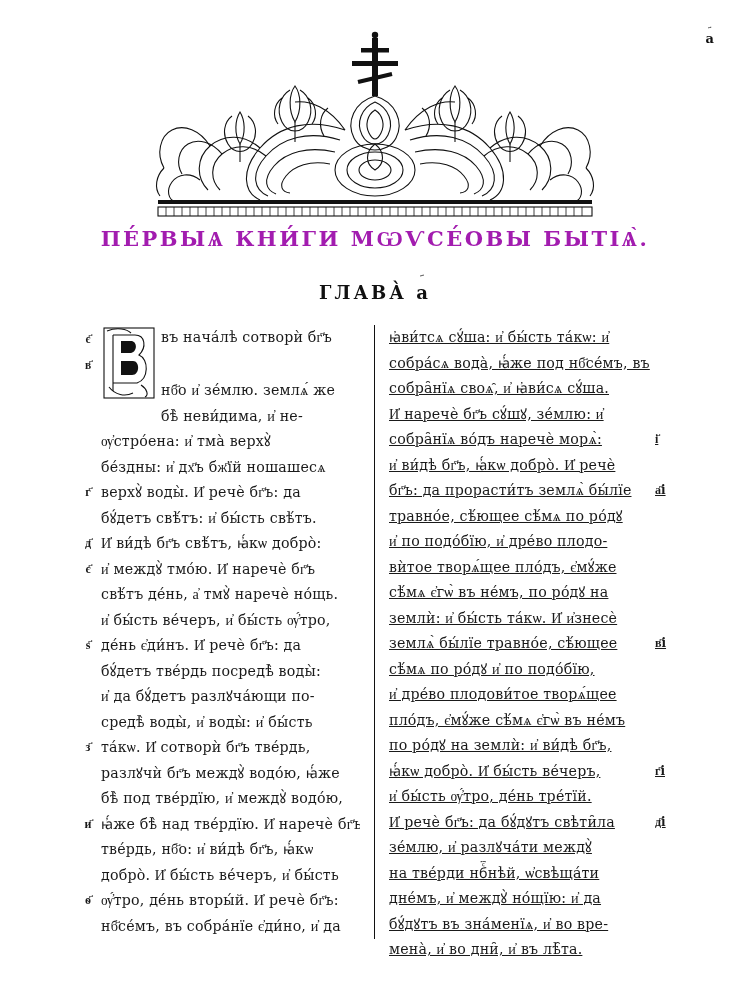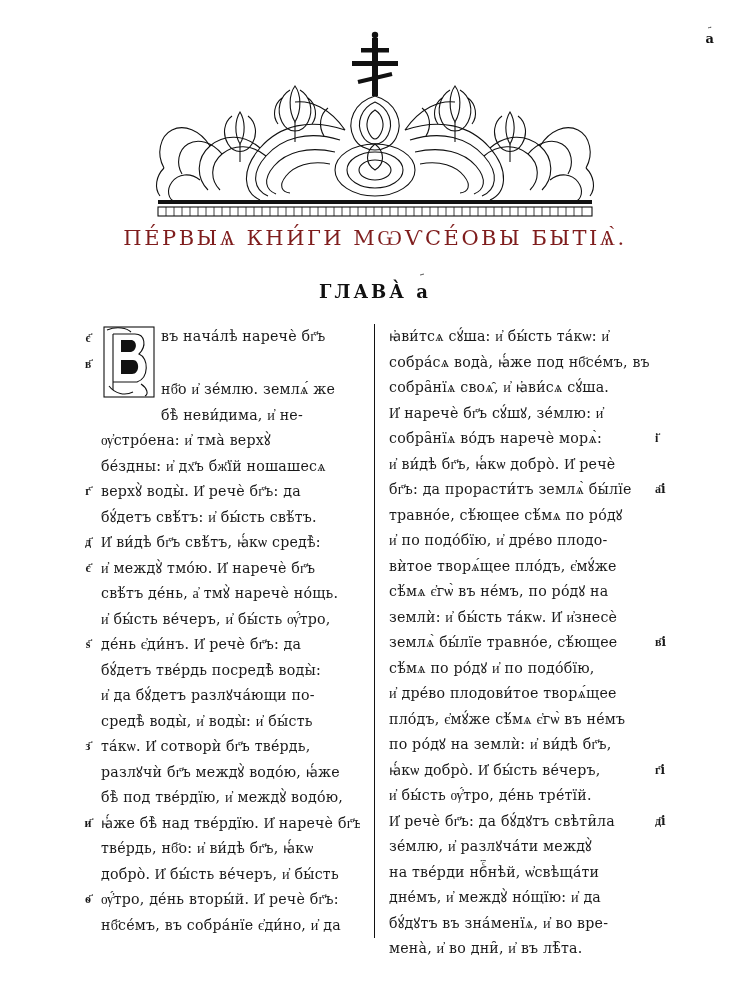--- a/index.html
+++ b/index.html
@@ -46,24 +46,24 @@
     height: 190px;
     position: relative;
   }
   .headpiece svg {
     display: block;
   }
   .book-title {
     text-align: center;
     font-family: "DejaVu Serif", serif;
     font-size: 21px;
-    font-weight: normal;
+    font-weight: bold;
     letter-spacing: 2.5px;
     margin-top: 6px;
-    color: #7f1d1d;
+    color: #a21caf;
   }
   .chapter-title {
     text-align: center;
     font-family: "DejaVu Serif", serif;
     font-size: 18px;
     font-weight: bold;
     letter-spacing: 3px;
     margin-top: 30px;
     color: #111;
   }
@@ -92,20 +92,21 @@
     width: 300px;
     box-sizing: border-box;
     position: relative;
   }
   .col-left {
     padding-right: 14px;
     border-right: 1px solid #111;
   }
   .col-right {
     padding-left: 14px;
+    text-decoration: underline;
   }
   .verse-row {
     display: flex;
     flex-direction: row;
     align-items: flex-start;
     min-height: 25.5px;
   }
   .col-left .vnum {
     width: 26px;
     flex: 0 0 26px;
@@ -276,21 +277,21 @@
               <rect x="3" y="3" width="50" height="70"></rect>
               <path d="M12 10 L12 66 M12 10 L34 10 C44 10 46 22 38 30 C48 34 48 54 36 58 L12 58"></path>
               <path d="M20 16 L30 16 C36 16 37 26 30 28 L20 28 Z" fill="#111" stroke="none"></path>
               <path d="M20 36 L32 36 C39 36 39 50 31 50 L20 50 Z" fill="#111" stroke="none"></path>
               <path d="M8 62 C14 70 24 72 32 68"></path>
               <path d="M40 60 C46 64 48 70 44 72"></path>
               <path d="M6 6 C16 2 26 4 30 8"></path>
             </g>
           </svg>
         </div>
-        <div class="vtext indent-1">въ нача́лѣ наречѐ бг҃ъ</div>
+        <div class="vtext indent-1">въ нача́лѣ сотворѝ бг҃ъ</div>
       </div>
 
       <div class="verse-row">
         <div class="vnum"></div>
         <div class="vtext indent-1">нб҃о и҆ зе́млю. землѧ́ же</div>
       </div>
       <div class="verse-row">
         <div class="vnum"></div>
         <div class="vtext indent-1">бѣ̀ неви́дима, и҆ не-</div>
       </div>
@@ -305,21 +306,21 @@
       <div class="verse-row">
         <div class="vnum">г҃</div>
         <div class="vtext">верхꙋ̀ воды̀. И҆ речѐ бг҃ъ: да</div>
       </div>
       <div class="verse-row">
         <div class="vnum"></div>
         <div class="vtext">бꙋ́детъ свѣ́тъ: и҆ бы́сть свѣ́тъ.</div>
       </div>
       <div class="verse-row">
         <div class="vnum">д҃</div>
-        <div class="vtext">И҆ ви́дѣ бг҃ъ свѣ́тъ, ꙗ҆́кѡ средѣ̀:</div>
+        <div class="vtext">И҆ ви́дѣ бг҃ъ свѣ́тъ, ꙗ҆́кѡ добро̀:</div>
       </div>
       <div class="verse-row">
         <div class="vnum">є҃</div>
         <div class="vtext">и҆ междꙋ̀ тмо́ю. И҆ наречѐ бг҃ъ</div>
       </div>
       <div class="verse-row">
         <div class="vnum"></div>
         <div class="vtext">свѣ́тъ де́нь, а҆ тмꙋ̀ наречѐ но́щь.</div>
       </div>
       <div class="verse-row">

